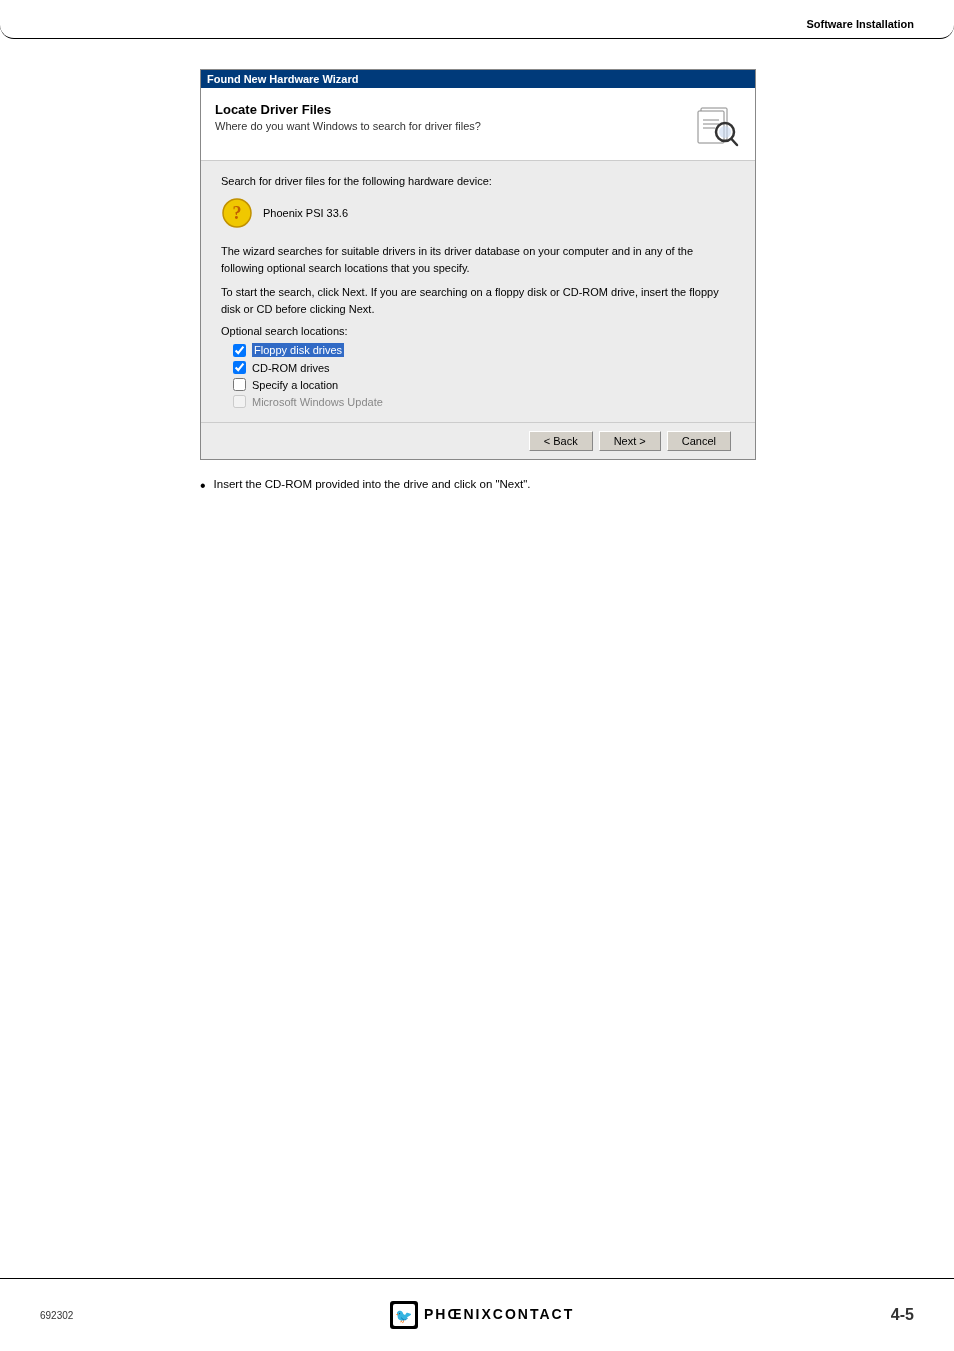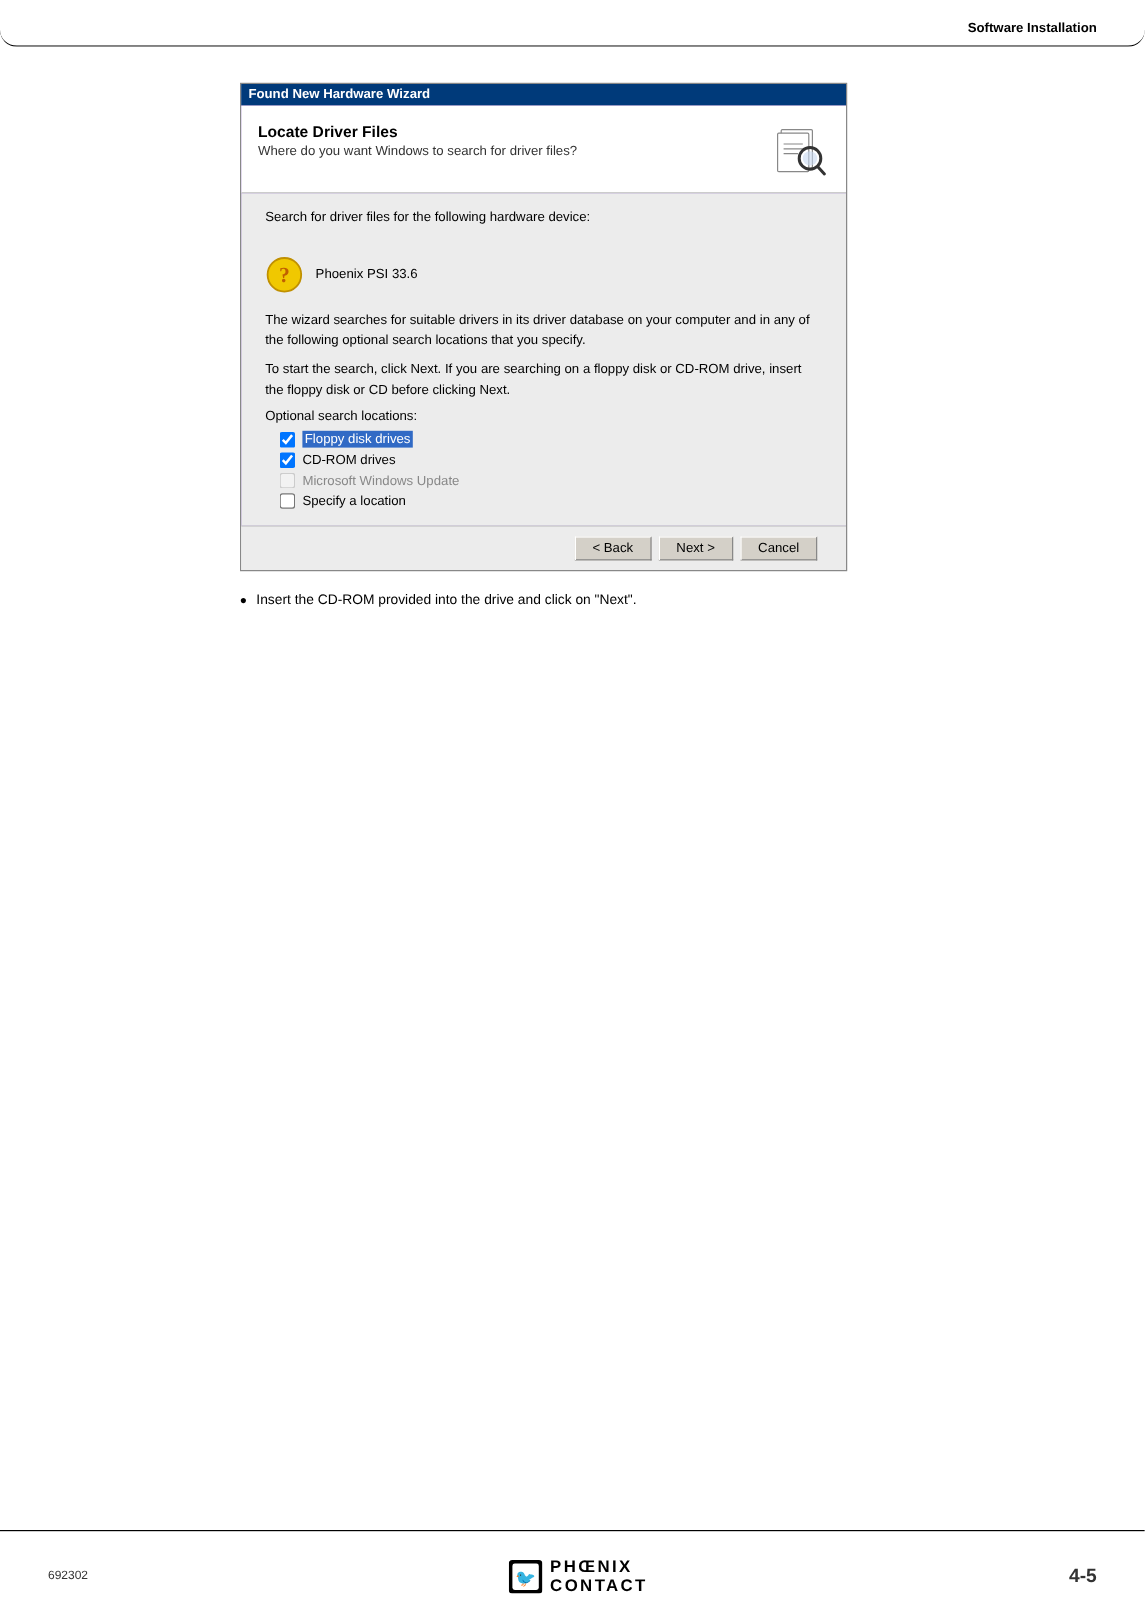--- a/index.html
+++ b/index.html
@@ -31,21 +31,21 @@
 
     
     .page-content {
       padding: 30px 40px 20px 200px;
     }
 
     
     .wizard-dialog {
       border: 1px solid #888;
       background: #ececec;
-      width: 506px;
+      width: 556px;
       margin-bottom: 18px;
     }
     .wizard-titlebar {
       background: #003a7a;
       color: #fff;
       font-size: 11px;
       font-weight: bold;
       padding: 3px 6px;
       display: flex;
       align-items: center;
@@ -78,21 +78,21 @@
       height: 48px;
       margin-left: 10px;
       flex-shrink: 0;
     }
     .wizard-mid-section {
       padding: 14px 20px 10px 20px;
       background: #ececec;
     }
     .search-for-label {
       font-size: 11px;
-      margin-bottom: 26px;
+      margin-bottom: 10px;
     }
     .device-row {
       display: flex;
       align-items: center;
       margin-bottom: 14px;
     }
     .device-icon {
       width: 32px;
       height: 32px;
       margin-right: 10px;
@@ -196,22 +196,23 @@
       display: flex;
       align-items: center;
       gap: 6px;
     }
     .footer-logo-icon {
       width: 28px;
       height: 28px;
     }
     .footer-logo-text {
       display: flex;
-      flex-direction: column;
+      flex-direction: row;
       line-height: 1.1;
+      align-items: flex-end;
     }
     .footer-logo-line1 {
       font-size: 14px;
       font-weight: bold;
       letter-spacing: 2px;
       color: #000;
     }
     .footer-logo-line2 {
       font-size: 14px;
       font-weight: bold;
@@ -295,27 +296,27 @@
           <input type="checkbox" id="floppy" checked="" style="">
           <label class="checkbox-label highlighted" for="floppy">Floppy disk drives</label>
         </div>
 
         <div class="checkbox-row">
           <input type="checkbox" id="cdrom" checked="" style="">
           <label class="checkbox-label" for="cdrom">CD-ROM drives</label>
         </div>
 
         <div class="checkbox-row">
+          <input type="checkbox" id="specify" style="">
+          <label class="checkbox-label" for="specify">Specify a location</label>
+        </div>
+
+        <div class="checkbox-row">
           <input type="checkbox" id="winupdate" disabled="" style="">
           <label class="checkbox-label disabled" for="winupdate">Microsoft Windows Update</label>
-        </div>
-
-        <div class="checkbox-row">
-          <input type="checkbox" id="specify" style="">
-          <label class="checkbox-label" for="specify">Specify a location</label>
         </div>
       </div>
     </div>
 
     <div class="wizard-footer">
       <button class="wizard-btn">&lt; Back</button>
       <button class="wizard-btn">Next &gt;</button>
       <button class="wizard-btn">Cancel</button>
     </div>
   </div>

